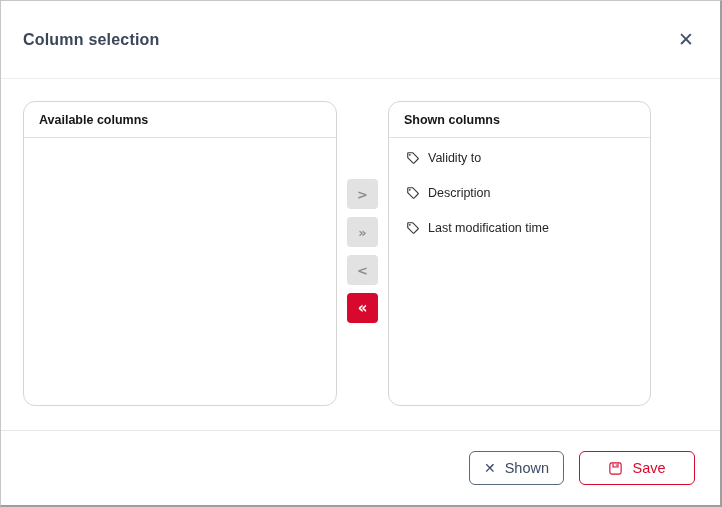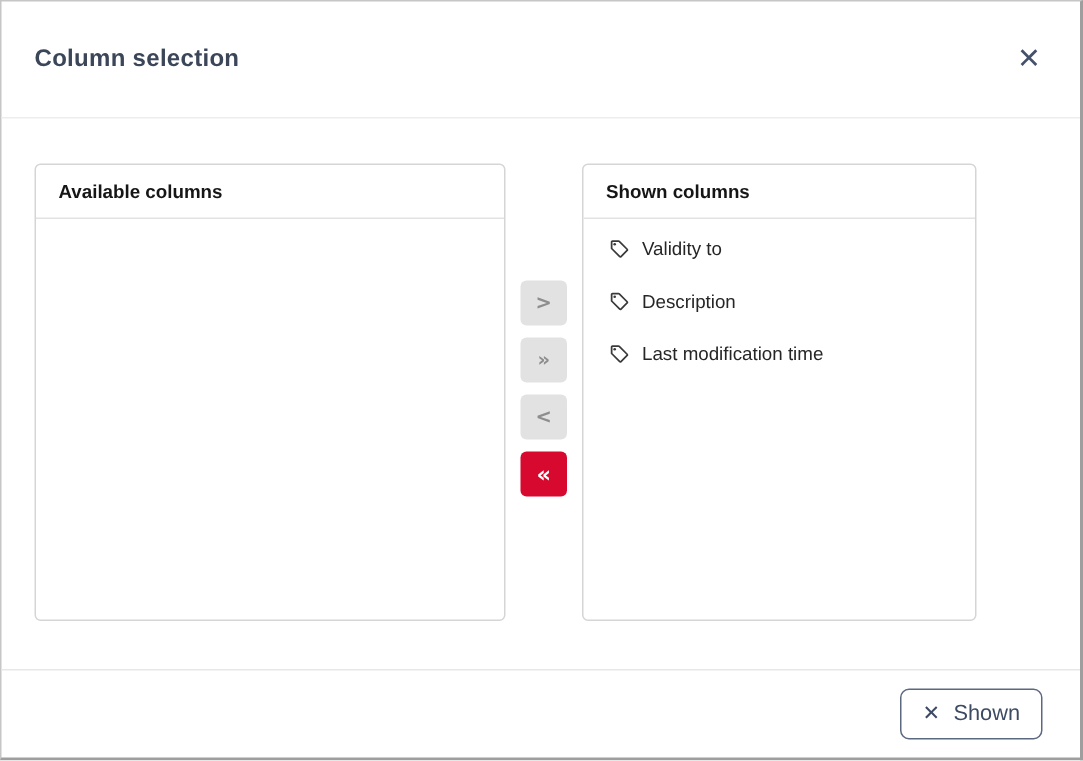--- a/index.html
+++ b/index.html
@@ -8,21 +8,21 @@
     background: #ffffff;
     font-family: "Liberation Sans", sans-serif;
     overflow: hidden;
   }
   .dialog {
     width: 722px; height: 507px;
     background: #fff;
     border: 1px solid #c6c6c6;
     border-right: 2px solid #9e9e9e;
     border-bottom: 2px solid #9e9e9e;
-    display: flex; flex-direction: column; gap: 8px;
+    display: flex; flex-direction: column;
   }
   
   .dialog-header {
     height: 78px; flex: none;
     display: flex; align-items: center;
     padding: 0 24px 0 22px;
     border-bottom: 1px solid #ededed;
   }
   .dialog-title {
     font-size: 16px; font-weight: 700;
@@ -38,21 +38,21 @@
     font-family: "DejaVu Sans", sans-serif;
   }
   
   .dialog-body {
     height: 351px; flex: none;
     display: flex;
     padding: 22px 21px 0 22px;
   }
   .panel {
     border: 1px solid #d5d5d5;
-    border-radius: 4px;
+    border-radius: 12px;
     height: 305px;
     background: #fff;
     overflow: hidden;
   }
   .panel-left  { width: 314px; flex: none; }
   .panel-right { width: 263px; flex: none; }
   .panel-header {
     height: 36px;
     display: flex; align-items: center;
     padding: 0 15px;
@@ -206,15 +206,23 @@
         </div>
     </section>
 
   </div>
 
   <div class="dialog-footer">
     <button class="btn btn-close">
       <span class="btn-x-icon">✕</span>
       <span>Shown</span>
     </button>
+    <button class="btn btn-save">
+      <svg class="save-icon" viewBox="0 0 24 24" aria-hidden="true">
+        <rect x="3" y="3" width="18" height="18" rx="3"></rect>
+        <path d="M8 3.8 V9.5 H16 V3.8"></path>
+        <path d="M13.2 5.6 V7.6"></path>
+      </svg>
+      <span>Save</span>
+    </button>
   </div>
 
 </div>
 
 </body></html>

